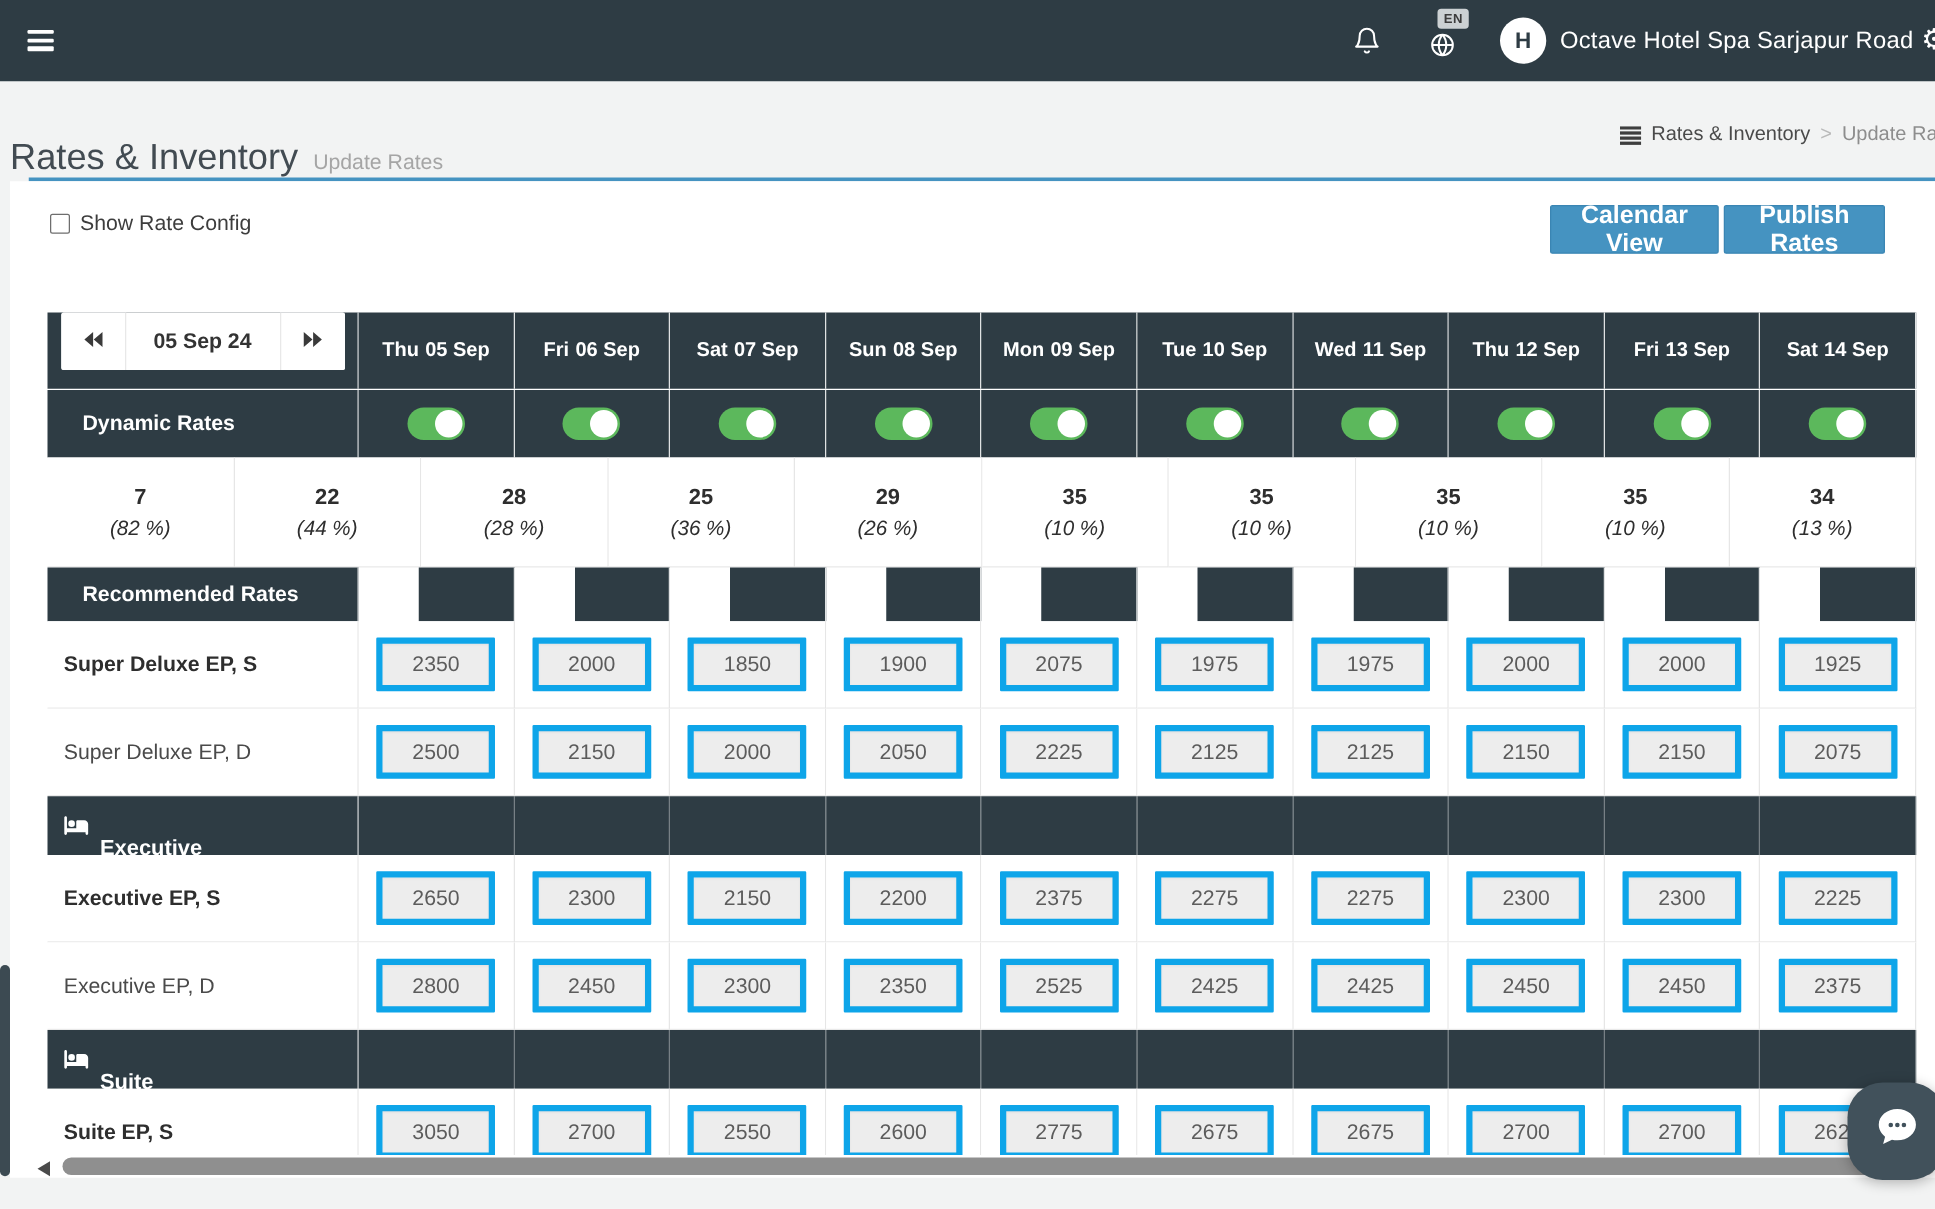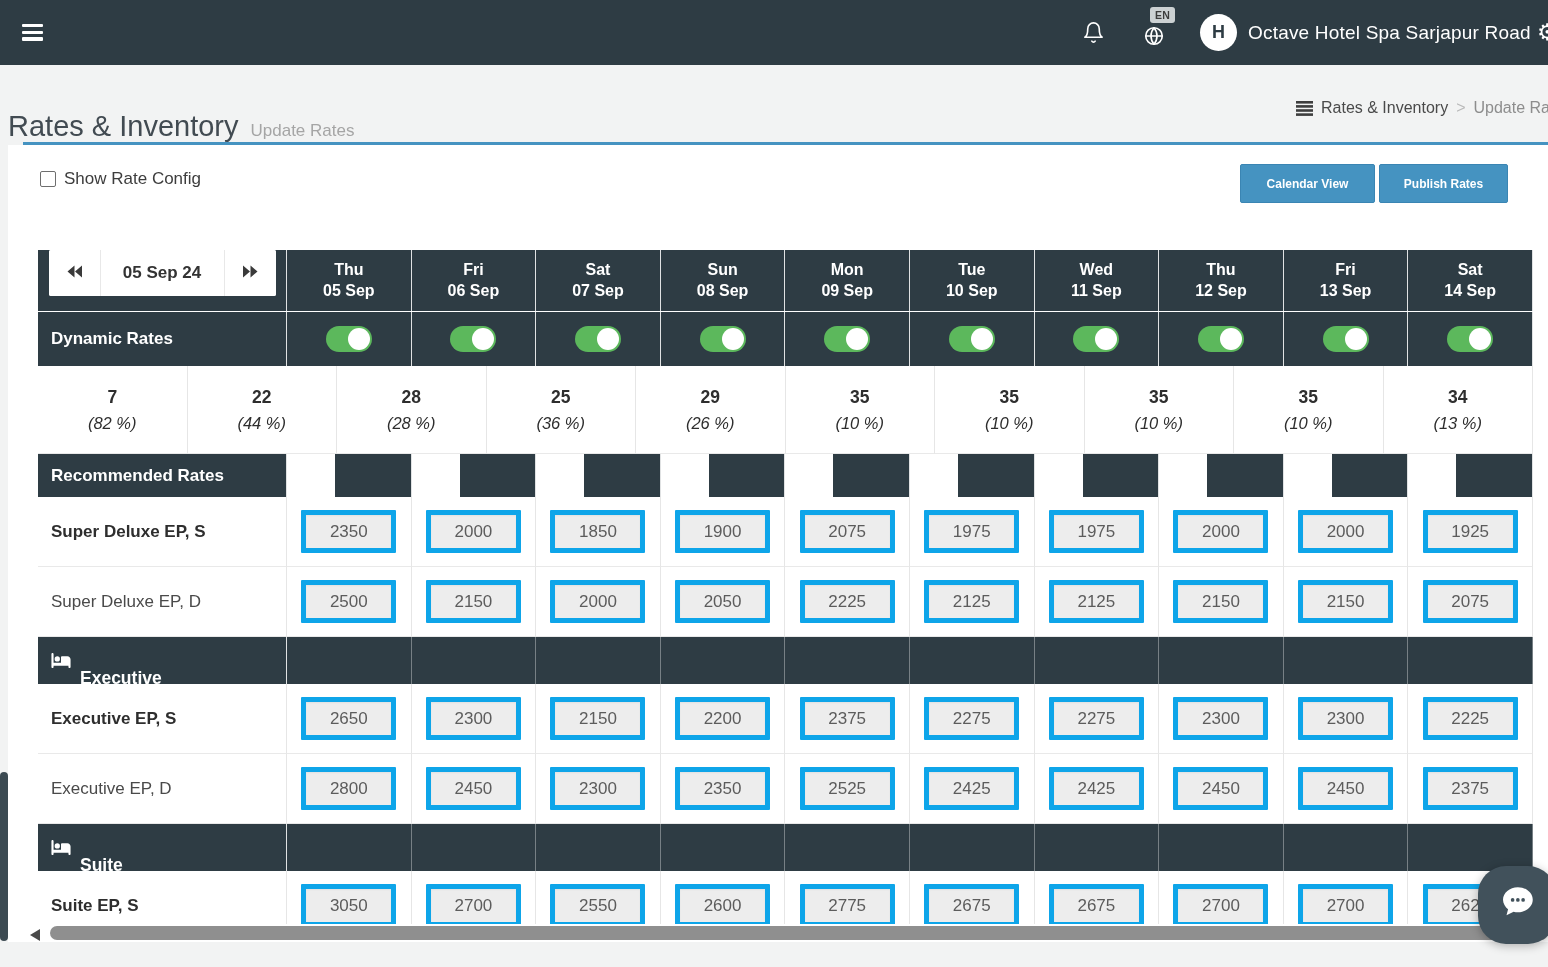--- a/index.html
+++ b/index.html
@@ -39,21 +39,21 @@
   .divider { position:absolute; left:23px; top:142px; width:1525px; height:3px; background:var(--accent); }
 
   
   .panel { position:absolute; left:8px; top:145px; width:1540px; height:797px; background:#fff; }
 
   .config-row { position:absolute; left:40px; top:169px; display:flex; align-items:center; gap:8px; }
   .checkbox { width:16px; height:16px; border:1.6px solid #6e6e6e; border-radius:2px; background:#fff; cursor:pointer; }
   .config-label { font-size:17px; color:#3d3d3d; }
 
   .btn { position:absolute; top:164px; height:39px; background:var(--accent); border:1px solid #3a85b3;
-    color:#fff; font-size:12px; font-weight:bold; border-radius:2px; cursor:pointer;
+    color:#fff; font-size:20px; font-weight:bold; border-radius:2px; cursor:pointer;
     font-family:"Liberation Sans", sans-serif; display:flex; align-items:center; justify-content:center; }
   .btn-calendar { left:1240px; width:135px; }
   .btn-publish  { left:1379px; width:129px; }
 
   
   .rates-table { position:absolute; left:38px; top:250px; width:1495px; }
   .trow { display:flex; width:100%; }
   .cell { flex:1; position:relative; }
   .label-cell { flex:0 0 249px; }
   .dark { background:var(--dark); border-right:1px solid rgba(255,255,255,.85); }
@@ -62,33 +62,33 @@
 
   .h-header { height:62px; border-bottom:1px solid rgba(255,255,255,.9); }
   .h-toggles { height:54px; }
   .h-avail { height:88px; }
   .h-reco { height:43px;gap:48px; }
   .h-section { height:47px; }
   .h-rate { height:70px; }
 
   .h-avail .cell, .h-rate .cell { border-right:1px solid #e6e6e6; border-bottom:1px solid #e9e9e9; background:#fff; }
 
-  .colhead { display:flex; flex-direction:column; align-items:center; justify-content:center; gap:5px; }
+  .colhead { display:flex; flex-direction:row; align-items:center; justify-content:center; gap:5px; }
   .col-day, .col-date { color:#fff; font-weight:bold; font-size:16px; line-height:1; }
 
   .datenav-cell { display:flex; align-items:flex-start; justify-content:center; }
   .date-nav { width:227px; height:46px; background:#fff; border-radius:2px; display:flex; overflow:hidden; }
   .nav-btn { width:52px; background:#fff; border:none; cursor:pointer; display:flex;
     align-items:center; justify-content:center; }
   .nav-btn.prev { border-right:1px solid #e8e8e8; }
   .nav-btn.next { border-left:1px solid #e8e8e8; }
   .nav-date { flex:1; display:flex; align-items:center; justify-content:center;
     font-size:17px; font-weight:bold; color:#333; }
 
-  .row-label { color:#fff; font-weight:bold; font-size:17px; padding-left:13px;
+  .row-label { color:#fff; font-weight:bold; font-size:17px; padding-left:28px;
     display:flex; align-items:center; height:100%; }
 
   .toggle { width:46px; height:26px; border-radius:13px; background:#9e9e9e; position:relative; cursor:pointer; }
   .toggle.on { background:var(--green); }
   .knob { position:absolute; top:2px; width:22px; height:22px; border-radius:50%; background:#fff; left:2px; }
   .toggle.on .knob { left:auto; right:2px; }
 
   .avail-label { display:flex; flex-direction:column; justify-content:center; padding-left:13px; gap:5px; background:#fff; }
   .avail-rooms-l { font-size:17.5px; font-weight:bold; color:#2e2e2e; }
   .avail-occ-l { font-size:16.5px; font-style:italic; color:#2e2e2e; }

